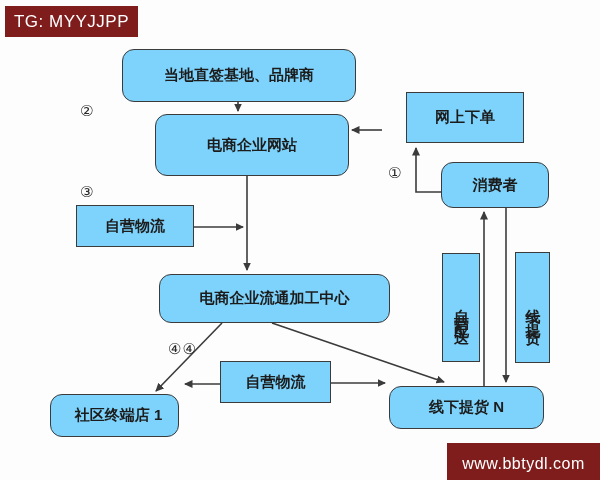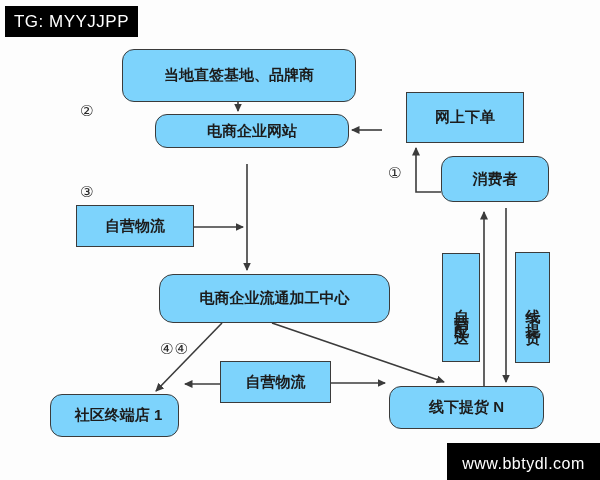--- a/index.html
+++ b/index.html
@@ -5,55 +5,55 @@
   html,body{margin:0;padding:0;}
   body{
     width:600px;height:480px;position:relative;overflow:hidden;
     background:#fdfdfd;
     font-family:"Liberation Sans","DejaVu Sans",sans-serif;
   }
   .canvas{position:absolute;inset:0;width:600px;height:480px;}
   svg.wires{position:absolute;left:0;top:0;pointer-events:none;}
   .banner{
     position:absolute;display:flex;align-items:center;justify-content:center;
-    background:#000000;color:#fff;font-size:17px;letter-spacing:.5px;
+    background:#7f1d1d;color:#fff;font-size:17px;letter-spacing:.5px;
   }
   .node{
     position:absolute;box-sizing:border-box;background:#7dd3fc;
     border:1.6px solid #3b3b3b;
     display:flex;align-items:center;justify-content:center;
     font-size:15px;font-weight:bold;color:#1c1c1c;text-align:center;
   }
   .rounded{border-radius:12px;}
   .vert{
     writing-mode:vertical-rl;text-orientation:upright;
     letter-spacing:7px;padding-top:6px;font-weight:bold;
   }
   .marker{
     position:absolute;font-size:15px;color:#2a2a2a;font-weight:normal;
     letter-spacing:1px;
   }
   
   #n-base{left:122px;top:49px;width:234px;height:53px;}
-  #n-website{left:155px;top:114px;width:194px;height:34px;}
+  #n-website{left:155px;top:114px;width:194px;height:62px;}
   #n-order{left:382px;top:92px;width:118px;height:51px;margin-left:24px;}
-  #n-consumer{left:441px;top:156px;width:108px;height:46px;}
+  #n-consumer{left:441px;top:162px;width:108px;height:46px;}
   #n-selflog-left{left:76px;top:205px;width:118px;height:42px;}
-  #n-processing{left:159px;top:274px;width:231px;height:49px;border-radius:14px;}
+  #n-processing{left:159px;top:274px;width:231px;height:49px;}
   #n-selfdelivery{left:442px;top:253px;width:38px;height:109px;}
   #n-pickup{left:515px;top:252px;width:35px;height:111px;}
   #n-selflog-bottom{left:220px;top:361px;width:111px;height:42px;}
   #n-store1{left:50px;top:394px;width:129px;height:43px;padding-left:8px;}
   #n-storen{left:389px;top:386px;width:155px;height:43px;}
   #banner-tag{left:5px;top:6px;width:133px;height:31px;}
   #banner-url{left:447px;top:443px;width:153px;height:42px;font-size:16px;}
   #mk-1{left:388px;top:164px;}
   #mk-2{left:80px;top:102px;}
   #mk-3{left:80px;top:183px;}
-  #mk-4{left:160px;top:340px;}
+  #mk-4{left:168px;top:340px;font-family:Liberation Serif, serif;}
 </style>
 </head>
 <body>
 
 <div class="canvas">
 
   <svg class="wires" width="600" height="480" viewBox="0 0 600 480">
     <defs>
       <marker id="ah" markerWidth="9" markerHeight="8" refX="7.5" refY="4" orient="auto" markerUnits="userSpaceOnUse">
         <path d="M0,0 L8.5,4 L0,8 z" fill="#3b3b3b"></path>

